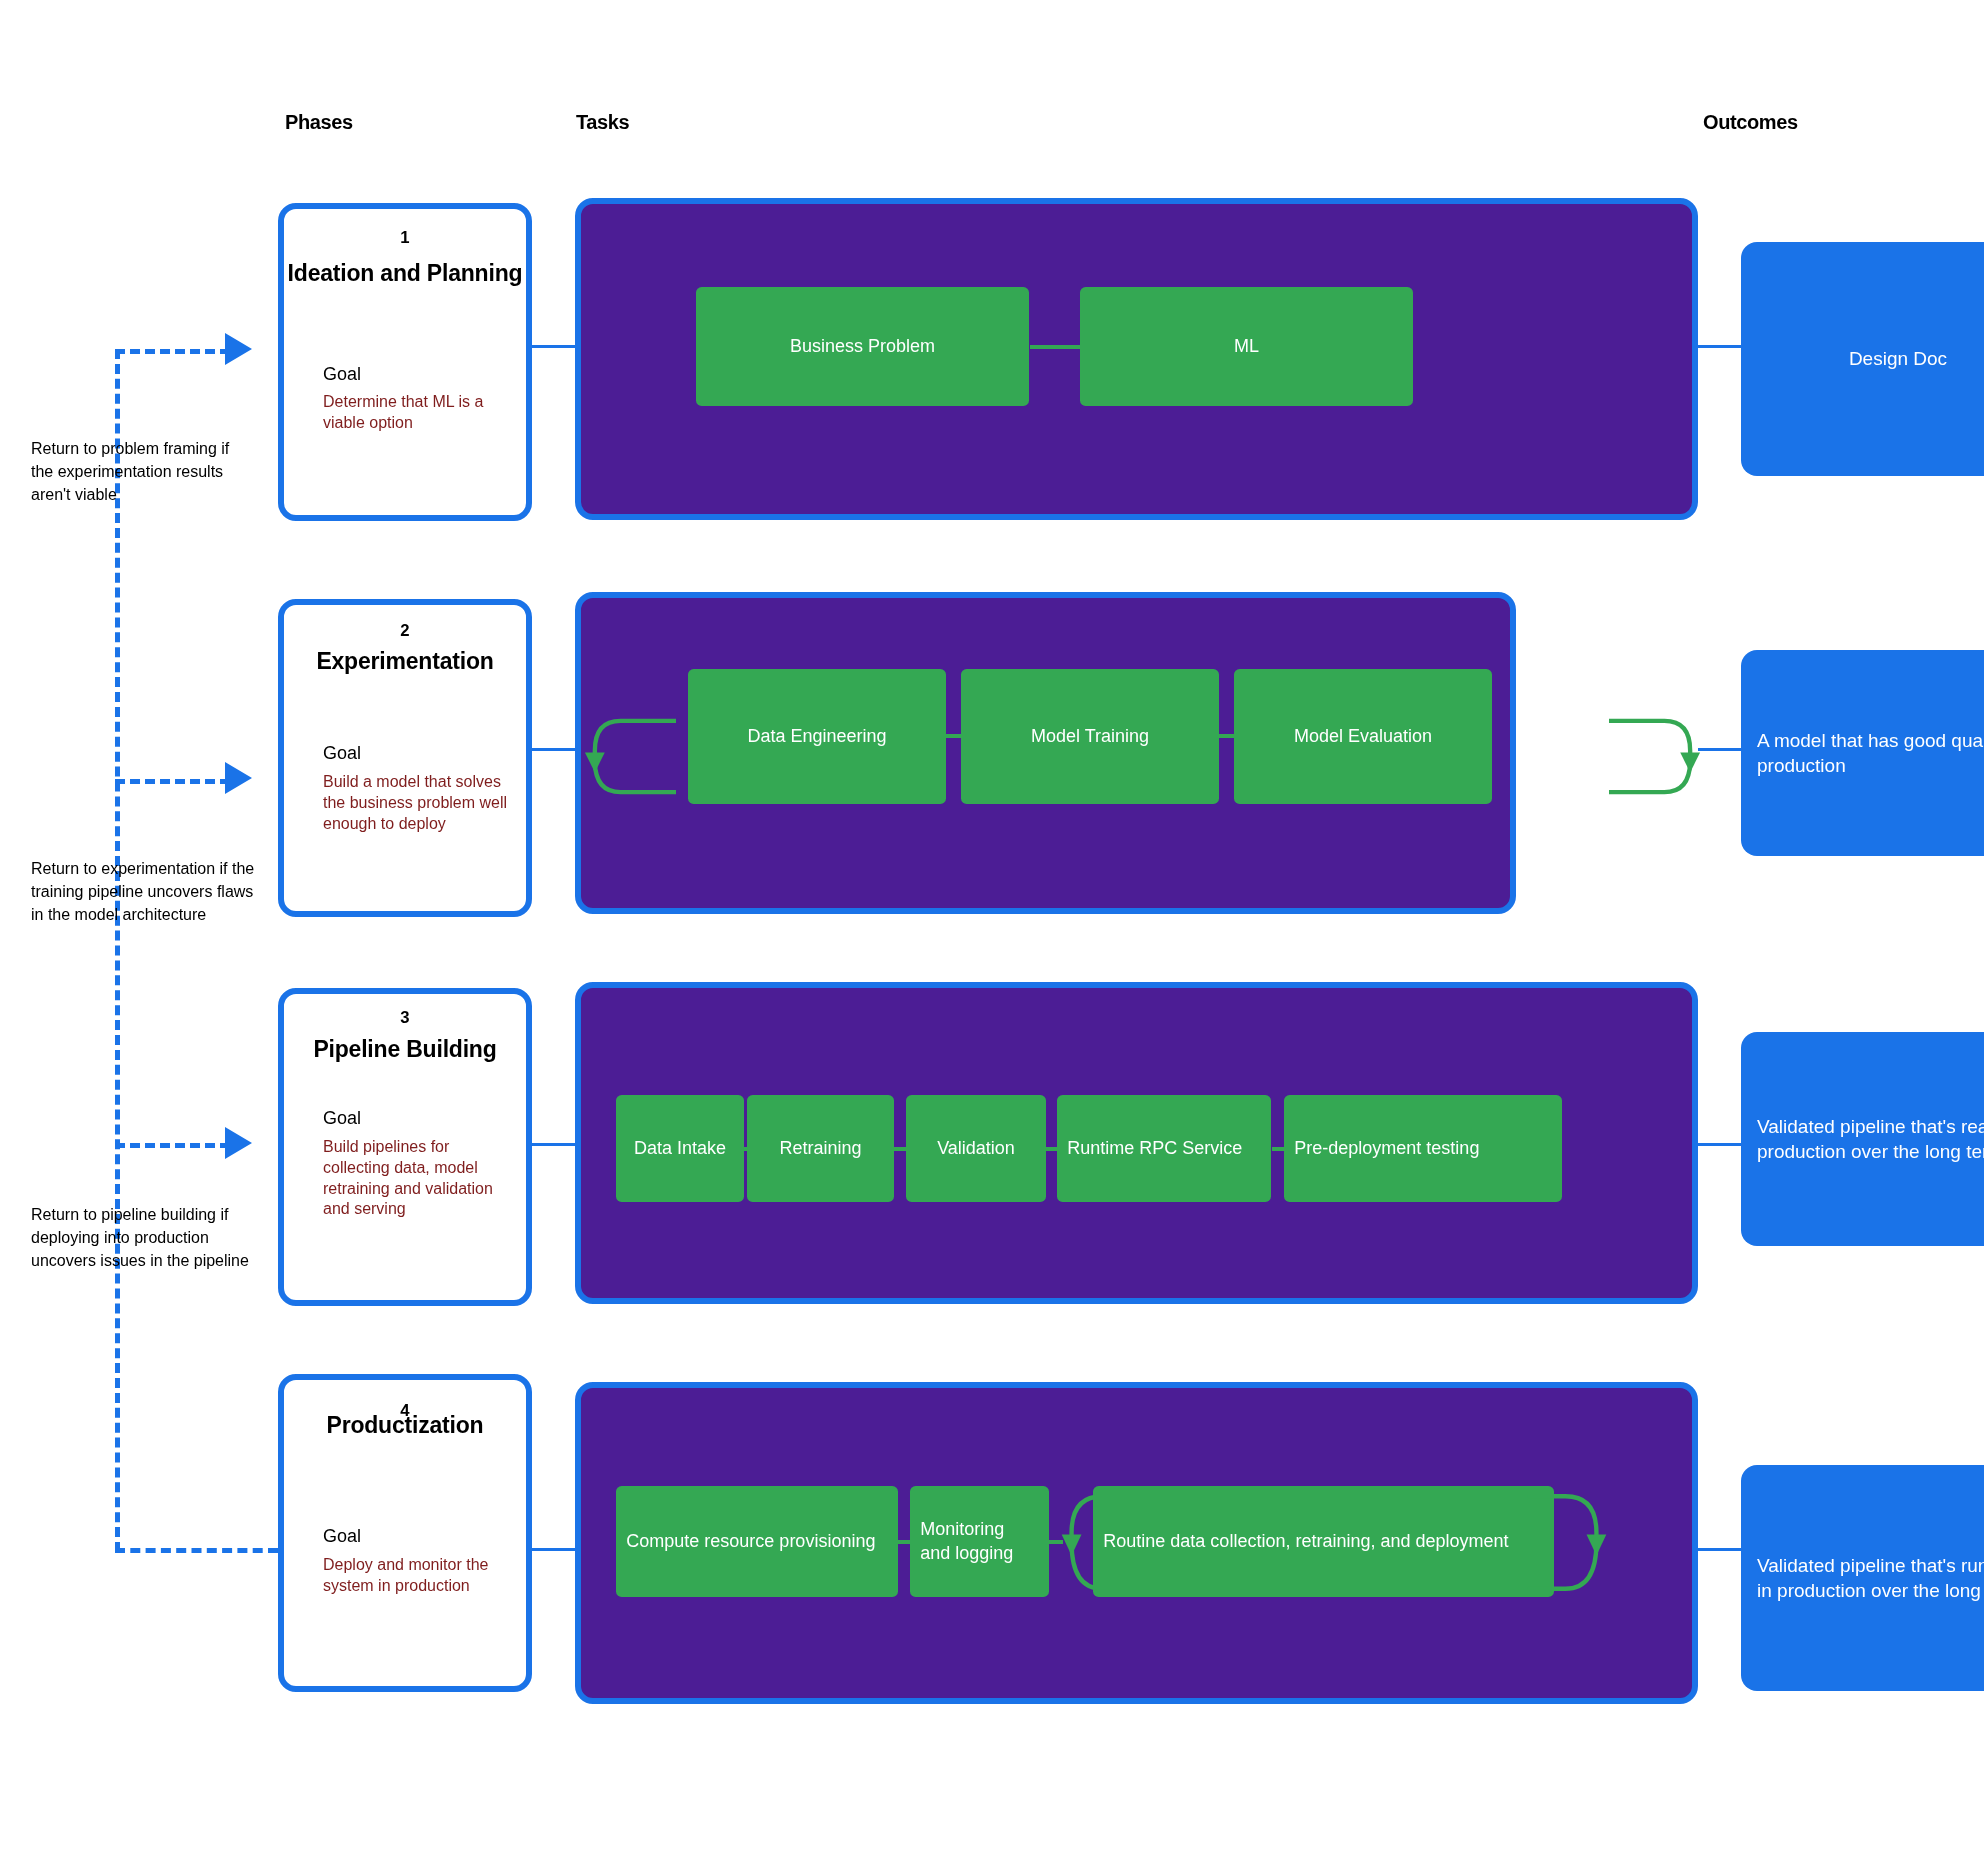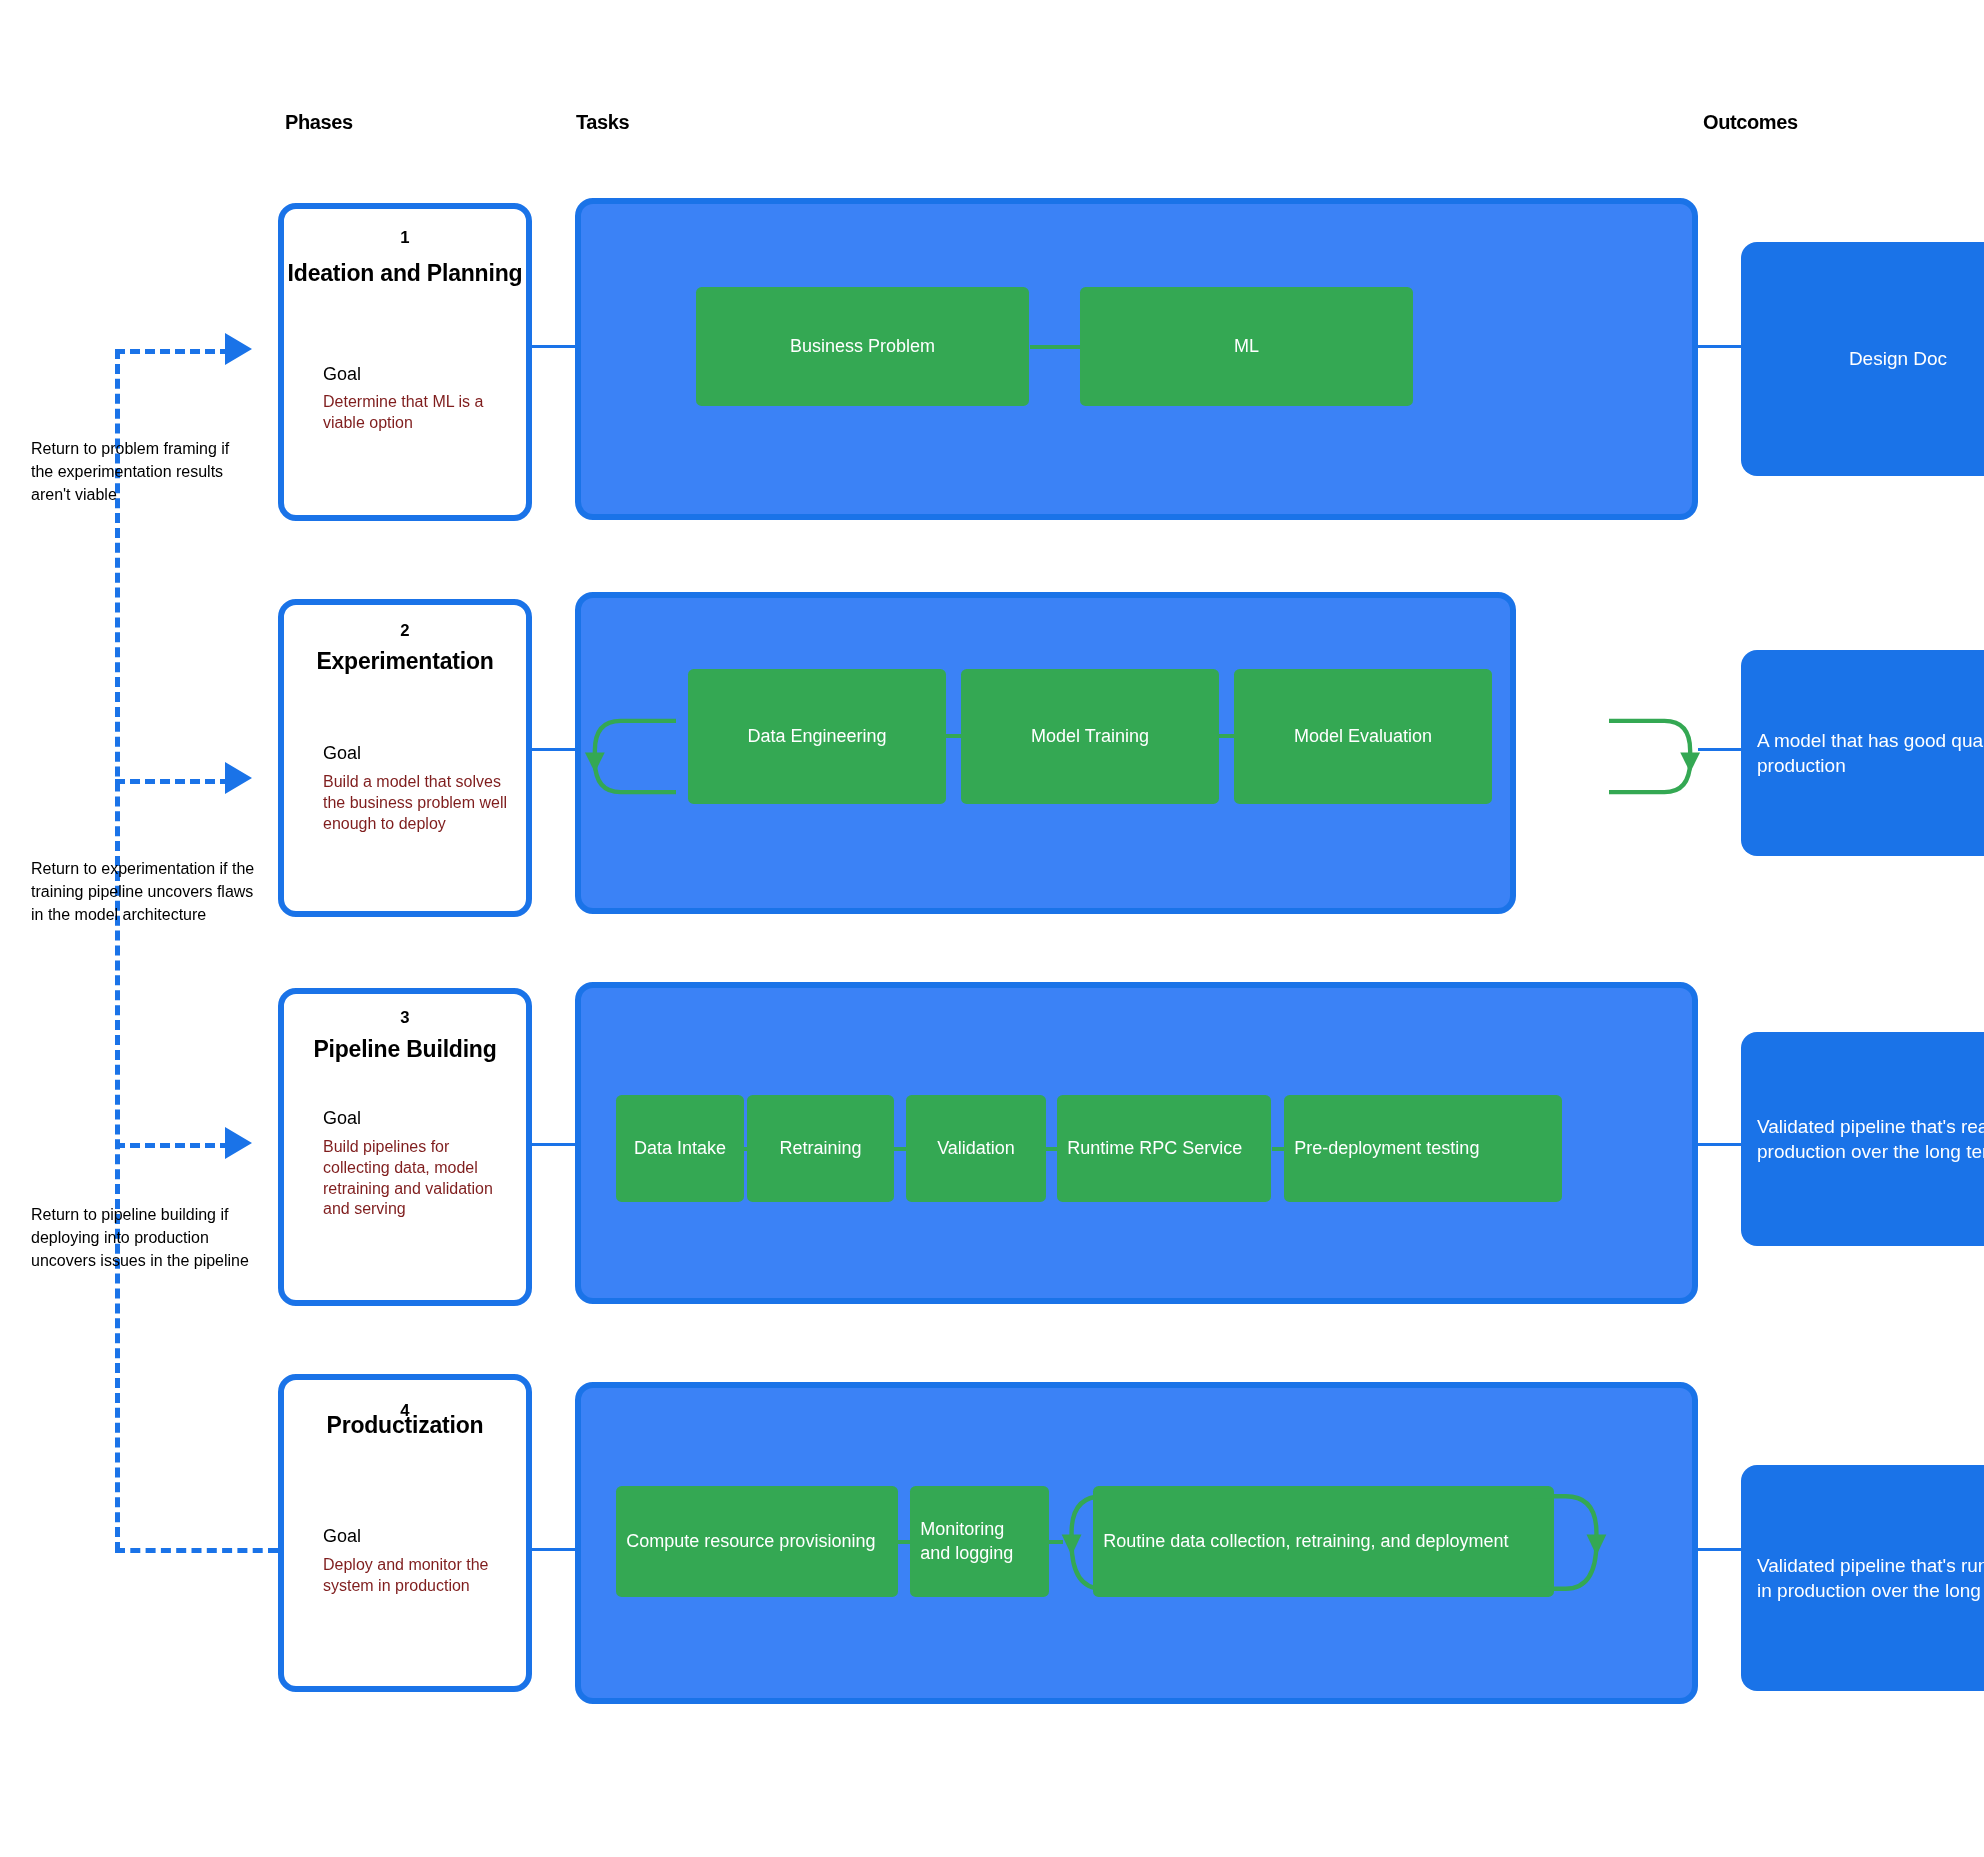--- a/index.html
+++ b/index.html
@@ -10,21 +10,21 @@
   .col-head{position:absolute;font-size:20px;font-weight:700;color:#000;letter-spacing:-0.4px;white-space:nowrap;}
 
   
   .phase-card{position:absolute;box-sizing:border-box;border:6.4px solid #1a73e8;border-radius:18px;background:#fff;}
   .phase-num{position:absolute;left:0;right:0;text-align:center;font-size:16.7px;font-weight:700;color:#000;}
   .phase-title{position:absolute;left:0;right:0;text-align:center;font-size:23px;font-weight:700;color:#000;line-height:1.12;letter-spacing:-0.2px;}
   .phase-goal-label{position:absolute;font-size:18px;font-weight:400;color:#000;}
   .phase-goal-text{position:absolute;font-size:16px;font-weight:400;color:#7f1d1d;line-height:1.30;}
 
   
-  .tasks-panel{position:absolute;box-sizing:border-box;border:6.4px solid #1a73e8;border-radius:18px;background:#3b82f6;}
+  .tasks-panel{position:absolute;box-sizing:border-box;border:6.4px solid #1a73e8;border-radius:18px;background:#4c1d95;}
 
   
   .task-box{position:absolute;box-sizing:border-box;background:#34a853;border-radius:5.6px;display:flex;align-items:center;}
   .task-box.center{justify-content:center;text-align:center;}
   .task-label{color:#fff;font-size:18px;font-weight:400;line-height:1.30;padding:0 10.3px;}
 
   
   .green-conn{position:absolute;background:#34a853;height:4px;}
 
   

